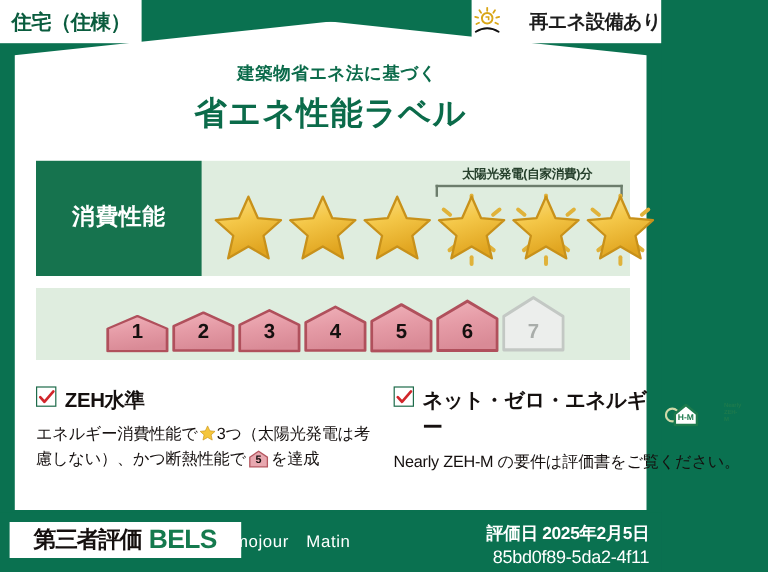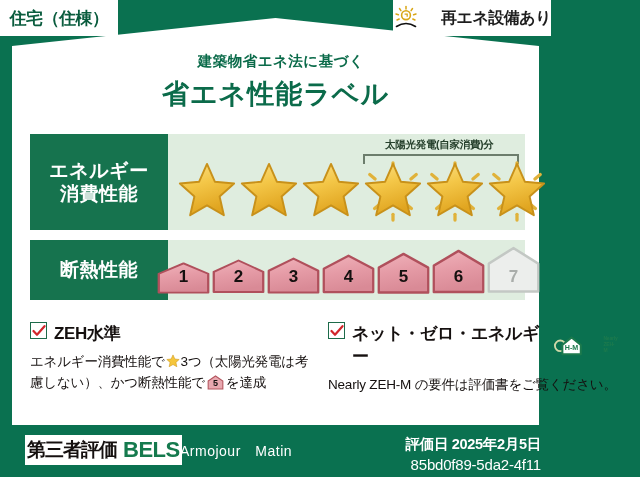--- a/index.html
+++ b/index.html
@@ -121,21 +121,21 @@
     position:absolute;left:0;right:0;top:2px;text-align:center;
     font-size:9px;font-weight:bold;color:#15100f;
   }
   #zehm-mark{display:inline-flex;align-items:center;gap:16px;margin-left:5px;vertical-align:-6px;}
   #zehm-mark svg{width:34px;height:26px;display:block;}
   #zehm-text{font-size:5px;font-weight:bold;color:#1d7a4d;line-height:1.15;letter-spacing:-.2px;}
 
   
   #footer{position:absolute;left:0;right:0;bottom:0;height:50px;background:#0a7150;}
   #bels-box{
-    position:absolute;left:25px;top:8px;height:30px;padding:0 2px;background:#fff;
+    position:absolute;left:8px;top:8px;height:30px;padding:0 20px;background:#fff;
     display:flex;align-items:center;gap:6px;box-sizing:border-box;
   }
   #bels-jp{font-size:19px;font-weight:bold;color:#15100f;letter-spacing:-1px;}
   #bels-en{font-size:22px;font-weight:bold;color:#157a4e;letter-spacing:-.5px;}
   #bldg-name{
     position:absolute;left:180px;top:16px;color:#fff;font-size:14px;letter-spacing:.5px;
   }
   #eval-block{position:absolute;right:10px;top:8px;text-align:right;color:#fff;margin-left:32px;}
   #eval-date{font-size:14.5px;font-weight:bold;letter-spacing:-.3px;}
   #eval-id{font-size:15px;margin-top:2px;letter-spacing:-.2px;}
@@ -171,21 +171,20 @@
 
   <div id="sheet"></div>
 
   <div id="title-block">
     <div id="title-sub">建築物省エネ法に基づく</div>
     <div id="title-main">省エネ性能ラベル</div>
   </div>
 
   <div class="row" id="row-energy">
     <div class="row-label">
-      <span>エネルギー</span>
       <span>消費性能</span>
     </div>
     <div class="row-body">
       <div id="solar-caption">太陽光発電(自家消費)分</div>
       <div id="solar-bracket"></div>
       <div id="stars">
           <div class="star-cell">
             <svg viewBox="0 0 64 64">
         <defs>
                 <linearGradient id="sg0" x1="0" y1="0" x2="0.35" y2="1">
@@ -282,23 +281,20 @@
                 <line x1="32" y1="61" x2="32" y2="55"></line>
               </g>
         <path d="M32 3 L40.1 21.4 L60 23.2 L45 36.6 L49.4 56 L32 45.8 L14.6 56 L19 36.6 L4 23.2 L23.9 21.4 Z" fill="url(#sg5)" stroke="#c8911a" stroke-width="2" stroke-linejoin="round"></path>
       </svg>
           </div>
         </div>
     </div>
   </div>
 
   <div class="row" id="row-insul">
-    <div class="row-label">
-      <span>断熱性能</span>
-    </div>
     <div class="row-body">
       <div id="houses">
           <div class="house" style="height: 32px;">
             <svg viewBox="0 0 60 46" preserveAspectRatio="none">
         <defs>
                 <linearGradient id="hg0" x1="0" y1="0" x2="0.25" y2="1">
           <stop offset="0%" stop-color="#f0b2ba"></stop>
                   <stop offset="50%" stop-color="#e59ba6"></stop>
           <stop offset="100%" stop-color="#d98a96"></stop>
                 </linearGradient>

